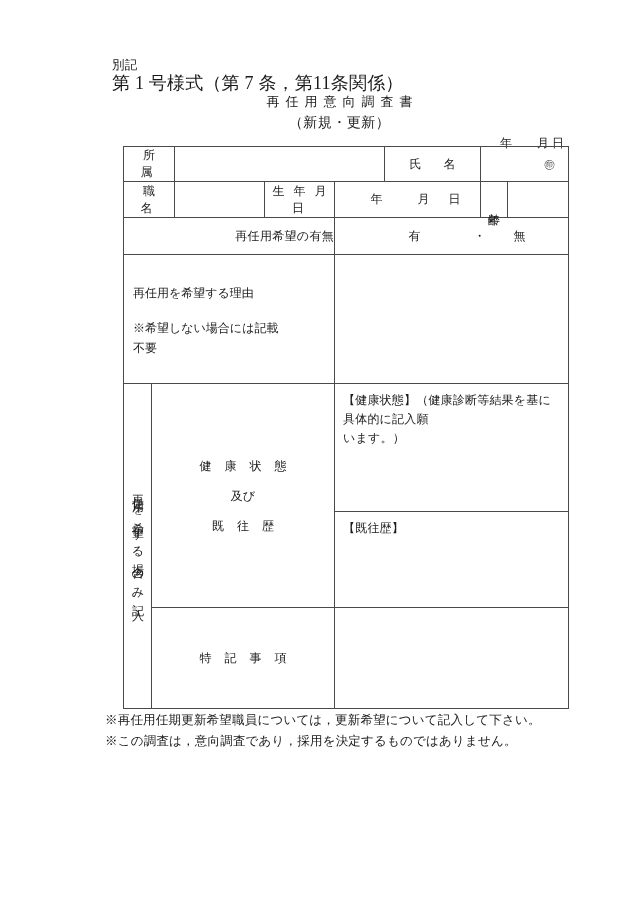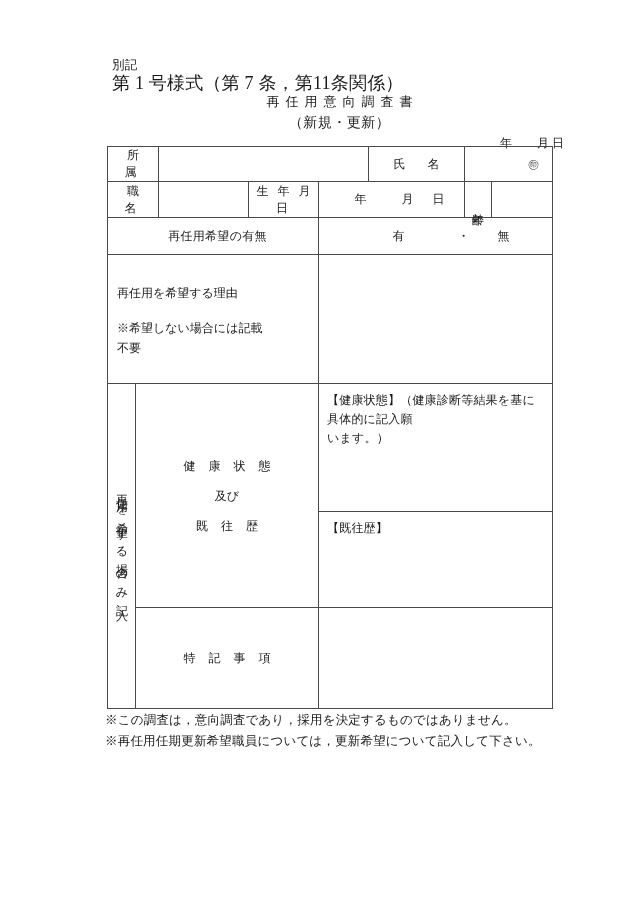--- a/index.html
+++ b/index.html
@@ -67,42 +67,42 @@
     font-size: 12px;
   }
   .date-line .dsp {
     display: inline-block;
     width: 34px;
   }
 
   
   .tbl {
     position: absolute;
-    left: 107px;
+    left: 123px;
     top: 146px;
     width: 445px;
     border-collapse: collapse;
     table-layout: fixed;
     font-size: 12px;
   }
   .tbl td {
     border: 1px solid #4a4a4a;
     padding: 0;
     vertical-align: middle;
     font-size: 12px;
   }
 
   .lbl {
     text-align: center;
     letter-spacing: 5px;
     text-indent: 5px;
   }
   .lbl-left {
     padding-left: 9px !important;
-    text-align: center;
+    text-align: right;
     letter-spacing: 0.3px;
   }
 
   .r1 { height: 34px; }
   .r2 { height: 36px; }
   .r3 { height: 37px; }
 
   .cell-pad { padding: 0 6px !important; }
 
   .seal {
@@ -284,17 +284,17 @@
     </tr>
 
     <tr>
       <td class="ksub" colspan="3" style="height:100px">特 記 事 項</td>
       <td colspan="4"></td>
     </tr>
   </tbody>
     </table>
 
   <div class="notes">
+    <div>※再任用任期更新希望職員については，更新希望について記入して下さい。</div>
     <div>※この調査は，意向調査であり，採用を決定するものではありません。</div>
-    <div>※再任用任期更新希望職員については，更新希望について記入して下さい。</div>
   </div>
 
 </div>
 
 </body></html>

